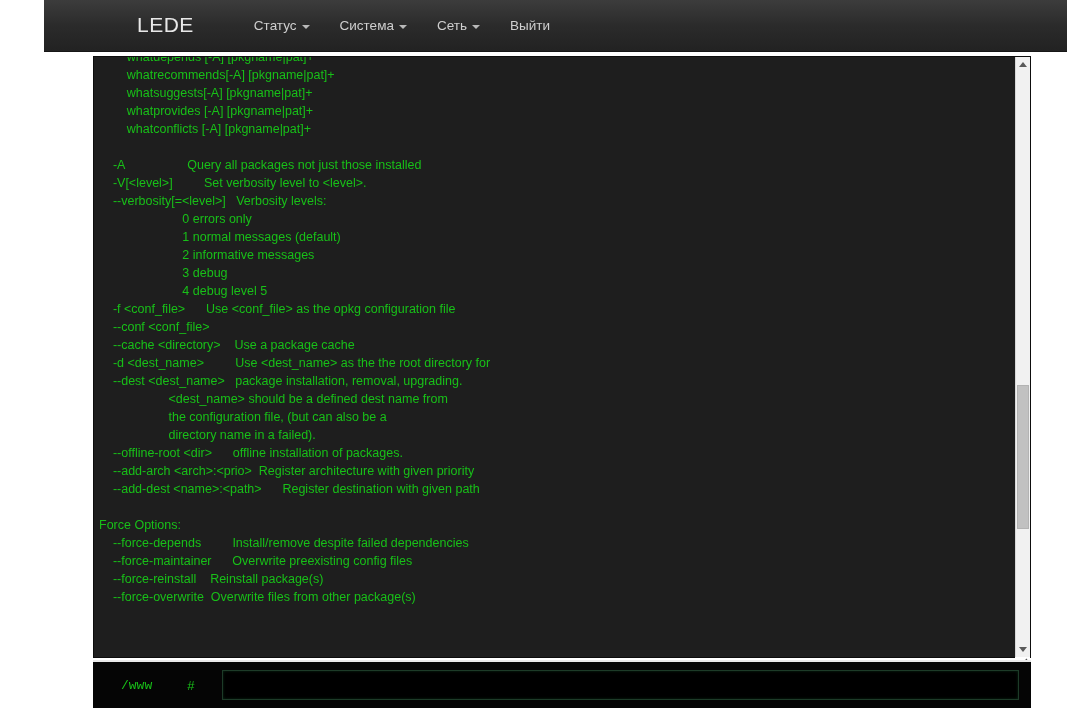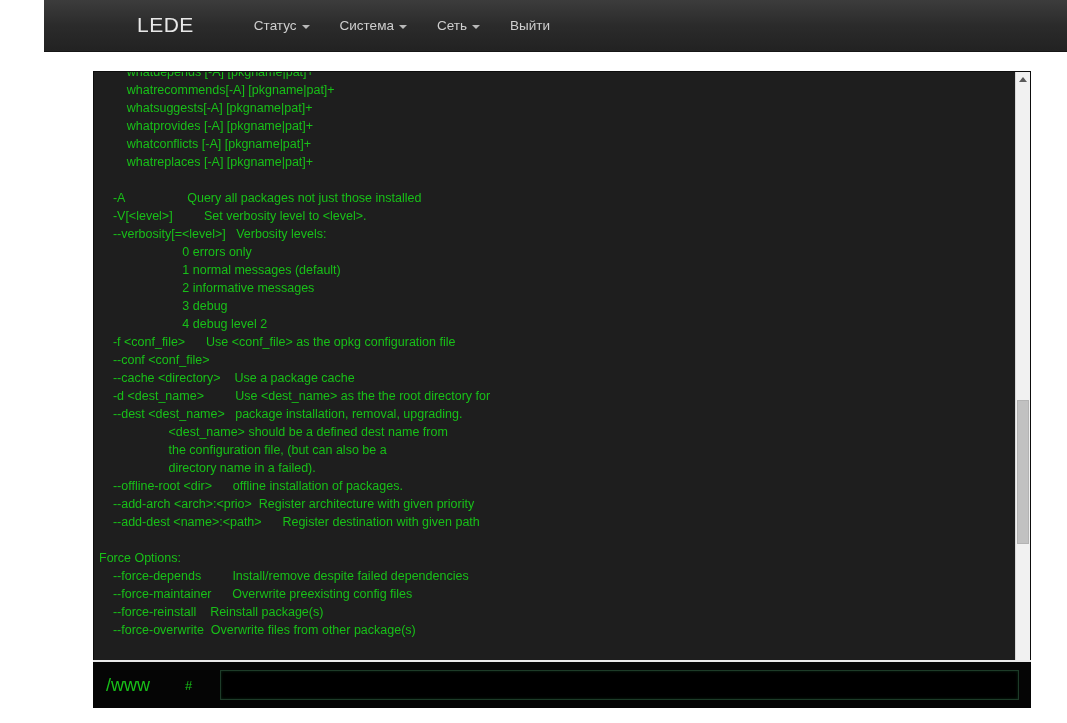--- a/index.html
+++ b/index.html
@@ -60,21 +60,21 @@
     border-right: 4px solid transparent;
     border-top: 4px solid #b9b9b9;
     position: relative;
     top: 1px;
   }
 
   
   .term-wrap {
     position: absolute;
     left: 93px;
-    top: 71px;
+    top: 56px;
     width: 938px;
     height: 602px;
     background: #1e1e1e;
     border: 1px solid #0d0d0d;
     box-sizing: border-box;
     display: flex;
   }
   .term-output {
     flex: 1 1 auto;
     overflow: hidden;
@@ -164,23 +164,23 @@
     width: 938px;
     height: 48px;
     background: #050505;
     border-top: 2px solid #e9e9e9;
     box-sizing: border-box;
     display: flex;
     align-items: center;
   }
   .prompt-cwd {
     color: #18c018;
-    font-family: Liberation Sans, sans-serif;
-    font-size: 18px;
-    margin-left: 13px;
+    font-family: Liberation Mono, monospace;
+    font-size: 13px;
+    margin-left: 28px;
     white-space: nowrap;
   }
   .prompt-sym {
     color: #18c018;
     font-family: "Liberation Sans", sans-serif;
     font-size: 13px;
     margin-left: 35px;
     white-space: nowrap;
   }
   .cmd-input {
@@ -226,30 +226,29 @@
 </div>
 
 <div class="term-wrap">
   <div class="term-output">
     <div class="term-inner" id="term-lines">
         <div class="line">        whatdepends [-A] [pkgname|pat]+</div>
         <div class="line">        whatrecommends[-A] [pkgname|pat]+</div>
         <div class="line">        whatsuggests[-A] [pkgname|pat]+</div>
         <div class="line">        whatprovides [-A] [pkgname|pat]+</div>
         <div class="line">        whatconflicts [-A] [pkgname|pat]+</div>
-        <div class="line">        whatreplaces [-A] [pkgname|pat]+</div>
         <div class="line blank">&nbsp;</div>
         <div class="line">    -A                  Query all packages not just those installed</div>
         <div class="line">    -V[&lt;level&gt;]         Set verbosity level to &lt;level&gt;.</div>
         <div class="line">    --verbosity[=&lt;level&gt;]   Verbosity levels:</div>
         <div class="line">                        0 errors only</div>
         <div class="line">                        1 normal messages (default)</div>
         <div class="line">                        2 informative messages</div>
         <div class="line">                        3 debug</div>
-        <div class="line">                        4 debug level 2</div>
+        <div class="line">                        4 debug level 5</div>
         <div class="line">    -f &lt;conf_file&gt;      Use &lt;conf_file&gt; as the opkg configuration file</div>
         <div class="line">    --conf &lt;conf_file&gt;</div>
         <div class="line">    --cache &lt;directory&gt;    Use a package cache</div>
         <div class="line">    -d &lt;dest_name&gt;         Use &lt;dest_name&gt; as the the root directory for</div>
         <div class="line">    --dest &lt;dest_name&gt;   package installation, removal, upgrading.</div>
         <div class="line">                    &lt;dest_name&gt; should be a defined dest name from</div>
         <div class="line">                    the configuration file, (but can also be a</div>
         <div class="line">                    directory name in a failed).</div>
         <div class="line">    --offline-root &lt;dir&gt;      offline installation of packages.</div>
         <div class="line">    --add-arch &lt;arch&gt;:&lt;prio&gt;  Register architecture with given priority</div>

